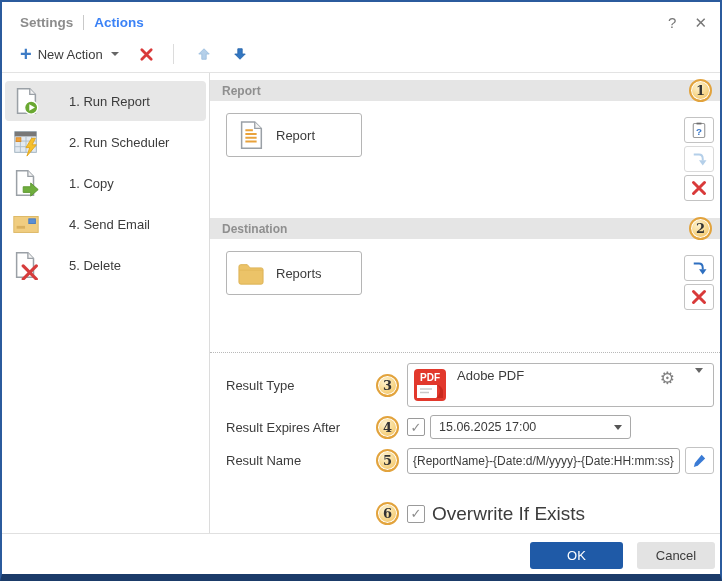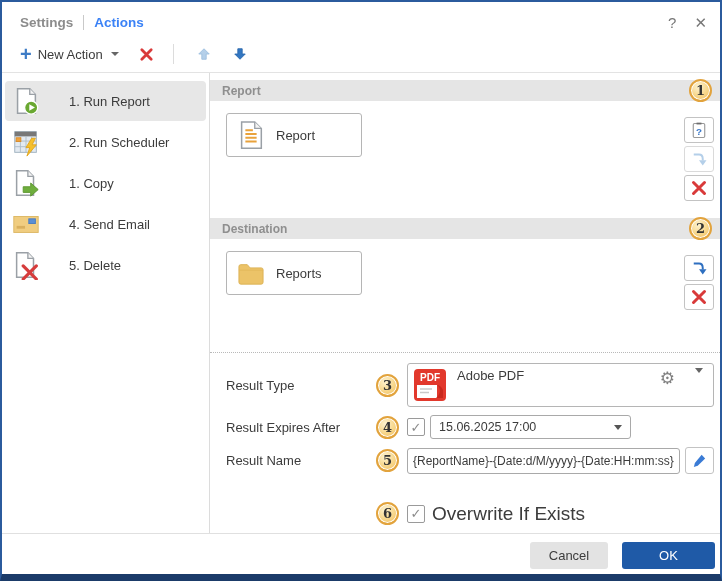--- a/index.html
+++ b/index.html
@@ -279,17 +279,17 @@
           <span class="badge">6</span>
           <span class="checkbox">✓</span>
           <span class="cb-label">Overwrite If Exists</span>
         </div>
 
       </div>
     </div>
   </div>
 
   <div class="footer">
+    <button class="btn ok">OK</button>
     <button class="btn cancel">Cancel</button>
-    <button class="btn ok">OK</button>
   </div>
 
 </div>
 
 </body></html>

